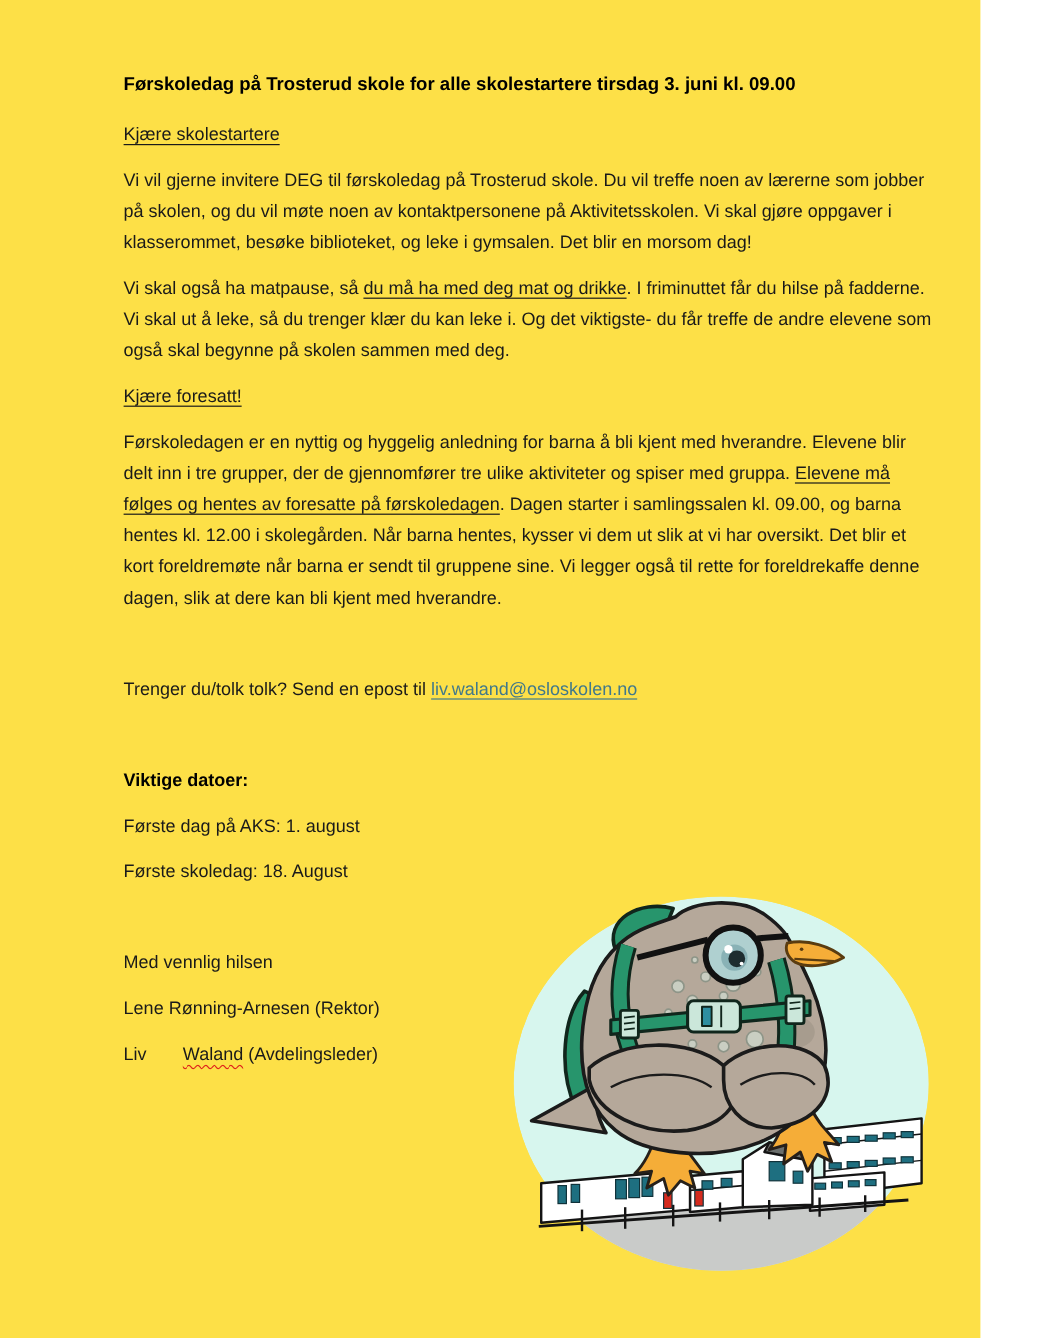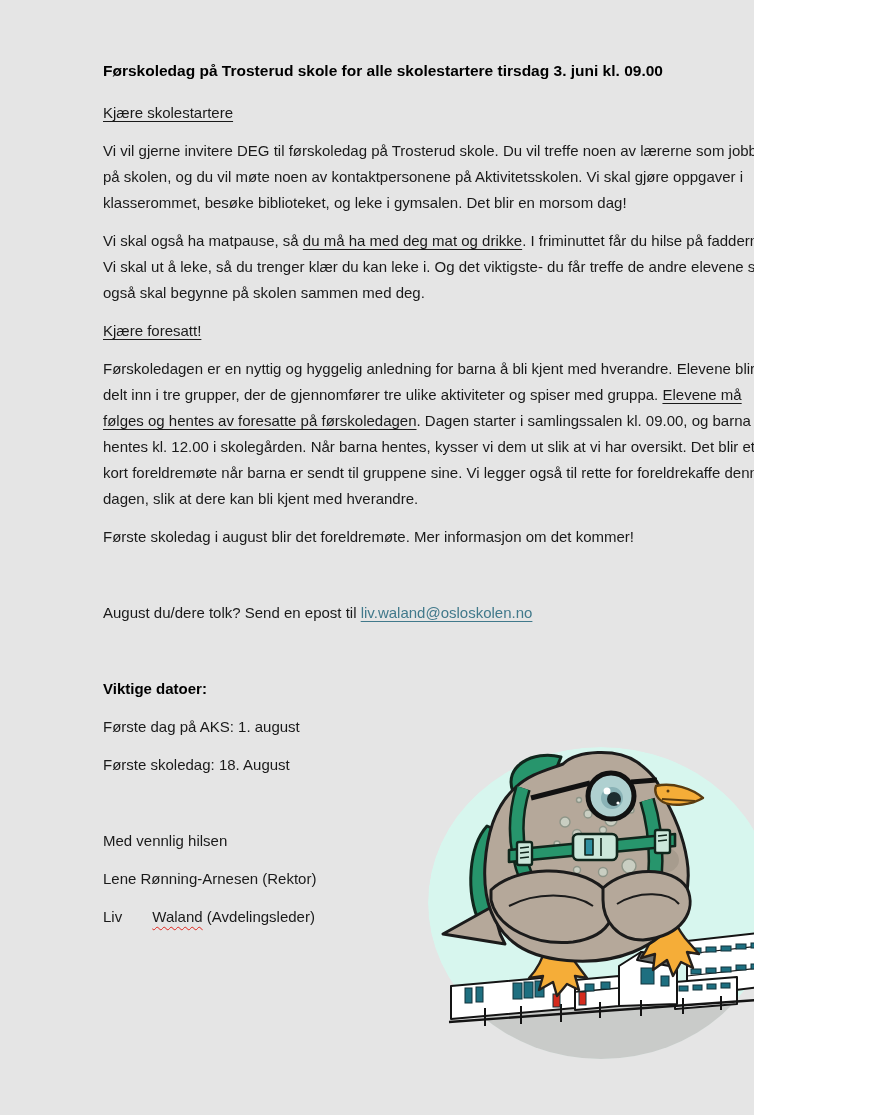--- a/index.html
+++ b/index.html
@@ -1,19 +1,19 @@
 <!DOCTYPE html>
 <html lang="no"><head>
 <meta charset="utf-8">
 <style>
   html,body{margin:0;padding:0;background:#fff;}
   .page{
     position:relative;
-    width:754px;height:1115px;
-    background:#e5e5e5;
+    width:817px;height:1115px;
+    background:#fde047;
     font-family:"Liberation Sans","DejaVu Sans",sans-serif;
     color:#1a1a1a;
     overflow:hidden;
   }
   .content{
     position:absolute;
     left:103px;top:58px;
     width:675px;
     font-size:15px;
     line-height:26px;
@@ -51,25 +51,24 @@
     <p><span class="uline">Kjære skolestartere</span></p>
 
     <p>Vi vil gjerne invitere DEG til førskoledag på Trosterud skole.  Du vil treffe noen av lærerne som jobber på skolen, og du vil møte noen av kontaktpersonene på Aktivitetsskolen. Vi skal gjøre oppgaver i klasserommet, besøke biblioteket, og leke i gymsalen. Det blir en morsom dag!</p>
 
     <p><span>Vi skal også ha matpause, så </span><span class="uline">du må ha med deg mat og drikke</span><span>. I friminuttet får du hilse på fadderne. Vi skal ut å leke, så du trenger klær du kan leke i. Og det viktigste- du får treffe de andre elevene som også skal begynne på skolen sammen med deg.</span></p>
 
     <p><span class="uline">Kjære foresatt!</span></p>
 
     <p><span>Førskoledagen er en nyttig og hyggelig anledning for barna å bli kjent med hverandre. Elevene blir delt inn i tre grupper, der de gjennomfører tre ulike aktiviteter og spiser med gruppa. </span><span class="uline">Elevene må følges og hentes av foresatte på førskoledagen</span><span>. Dagen starter i samlingssalen kl. 09.00, og barna hentes kl. 12.00 i skolegården. Når barna hentes, kysser vi dem ut slik at vi har oversikt. Det blir et kort foreldremøte når barna er sendt til gruppene sine. Vi legger også til rette for foreldrekaffe denne dagen, slik at dere kan bli kjent med hverandre.</span></p>
 
-    <p>Første skoledag i august blir det foreldremøte. Mer informasjon om det kommer!</p>
 
     <div class="blank"></div>
 
-    <p><span>August du/dere tolk? Send en epost til </span><a class="email" href="#" style="color: rgb(65, 121, 139);">liv.waland@osloskolen.no</a></p>
+    <p><span>Trenger du/tolk tolk? Send en epost til </span><a class="email" href="#" style="color: rgb(65, 121, 139);">liv.waland@osloskolen.no</a></p>
 
     <div class="blank"></div>
 
     <p class="bold-head">Viktige datoer:</p>
     <p>Første dag på AKS: 1. august</p>
     <p>Første skoledag: 18. August</p>
 
     <div class="blank"></div>
 
     <p>Med vennlig hilsen</p>

